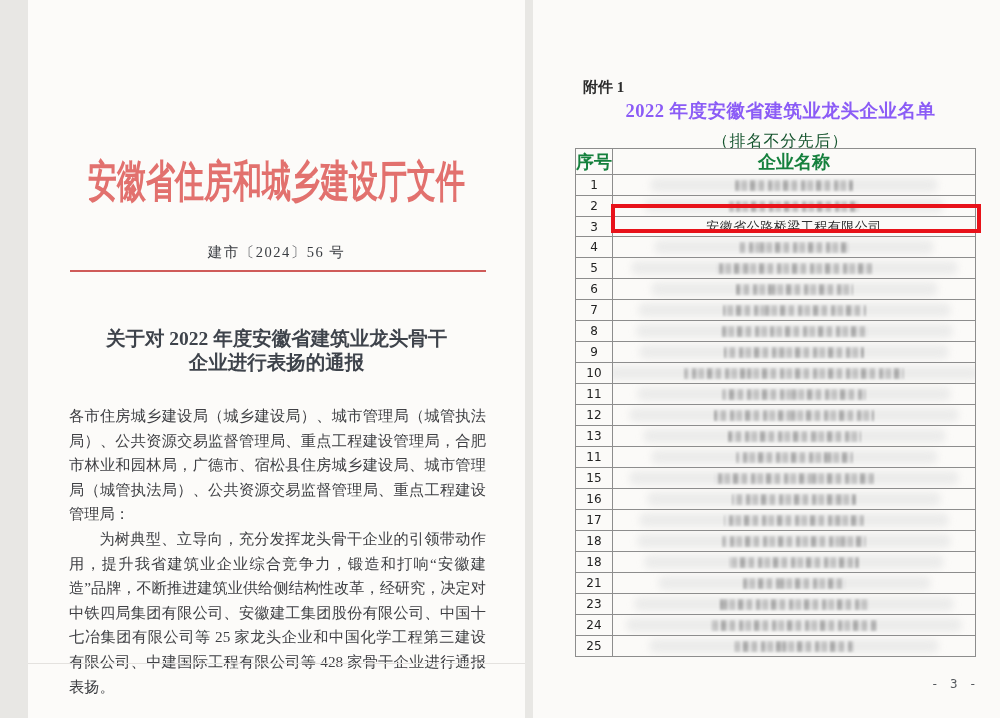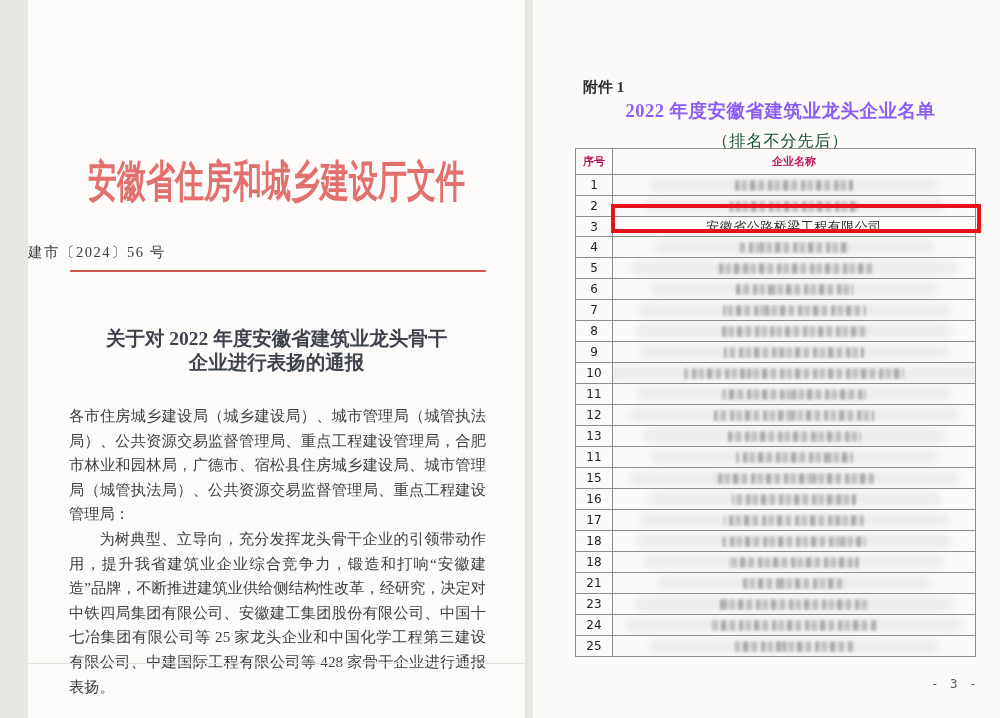--- a/index.html
+++ b/index.html
@@ -20,21 +20,21 @@
     text-align:center;
     font-size:29px; font-weight:bold;
     color:#e2716e;
     transform:scaleY(1.5);
     transform-origin:center top;
     white-space:nowrap;
     letter-spacing:0px;
   }
   .doc-number {
     position:absolute; top:243px; left:0; width:100%;
-    text-align:left;
+    text-align:center;
     font-size:14.5px; color:#3a3d42; letter-spacing:1.5px;
   }
   .red-rule {
     position:absolute; top:270px; left:42px; width:416px; height:2px;
     background:#cf5b59;
   }
   .doc-title {
     position:absolute; top:327px; left:20px; width:457px;
     text-align:center;
     font-size:19.5px; font-weight:bold; line-height:23.5px;
@@ -75,21 +75,21 @@
     table-layout:fixed;
   }
   .company-table th, .company-table td {
     border:1px solid #8d8d8d;
     padding:0;
     text-align:center;
     vertical-align:middle;
     overflow:hidden;
   }
   .company-table { border:1px solid #6f6f6f; }
-  .company-table th { height:26px; font-size:11px; font-weight:bold; color:#be185d; }
+  .company-table th { height:26px; font-size:18px; font-weight:bold; color:#15803d; }
   .company-table td { height:20px; }
   .col-no { width:37px; font-family:"DejaVu Sans","Liberation Sans",sans-serif; font-size:12px; color:#222; }
   .company-name { font-size:13px; color:#2e2e2e; letter-spacing:0.5px; }
 
   .redact-wrap {
     position:relative; height:20px;
     display:flex; align-items:center; justify-content:center;
   }
   .halo {
     position:absolute; height:14px; border-radius:7px;

